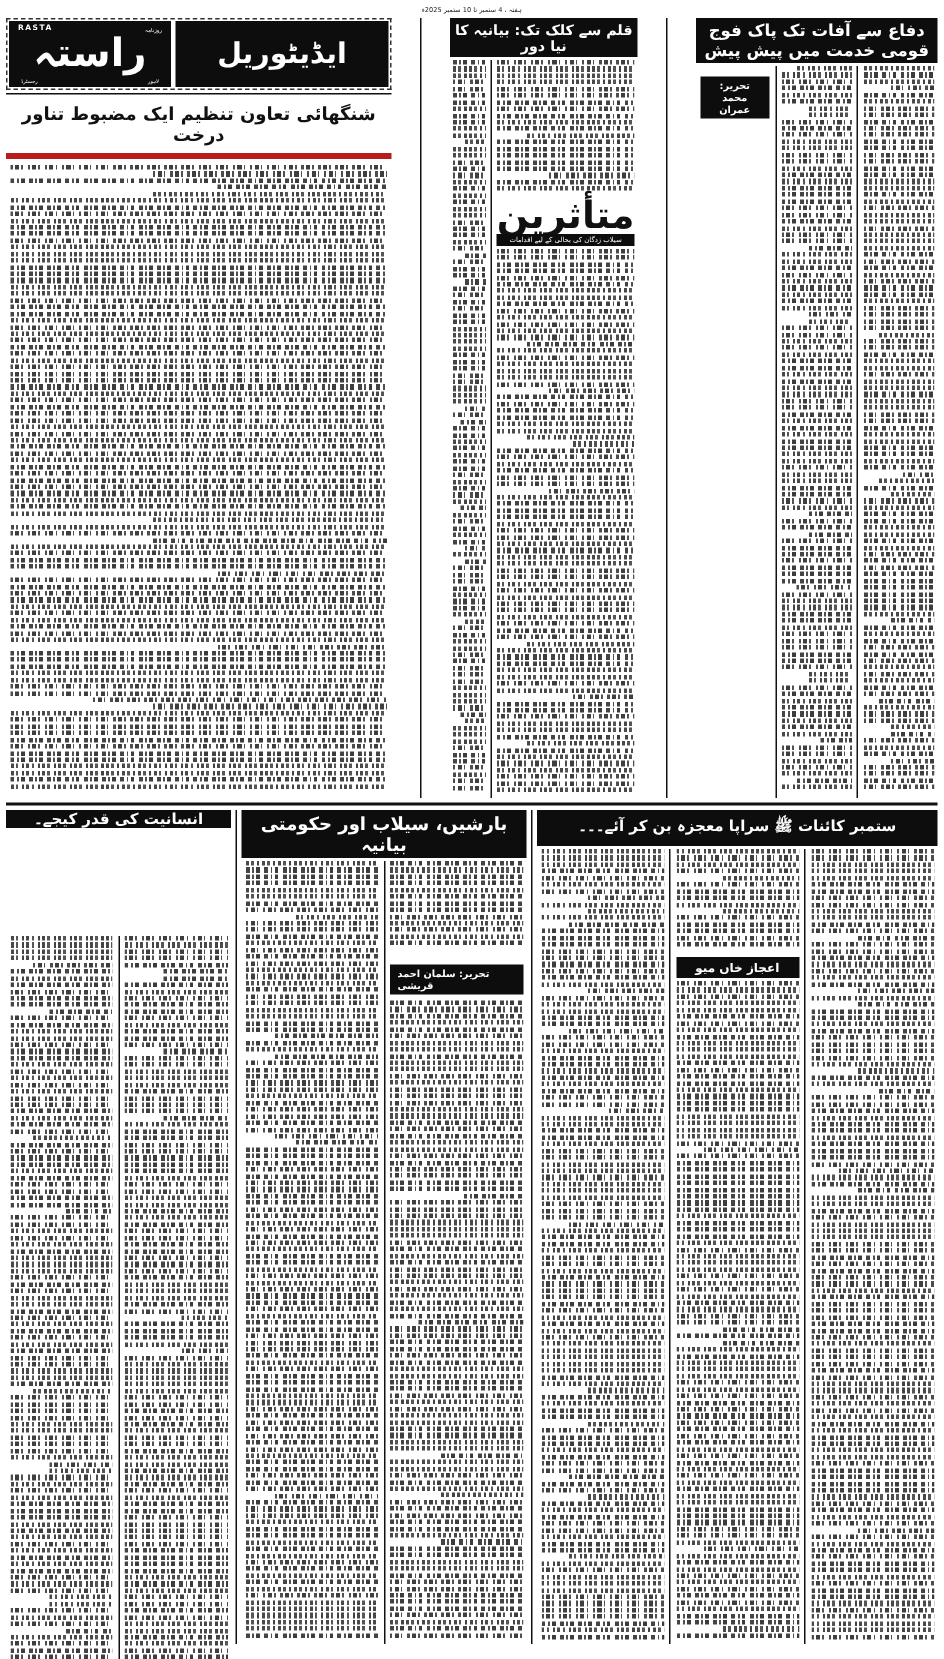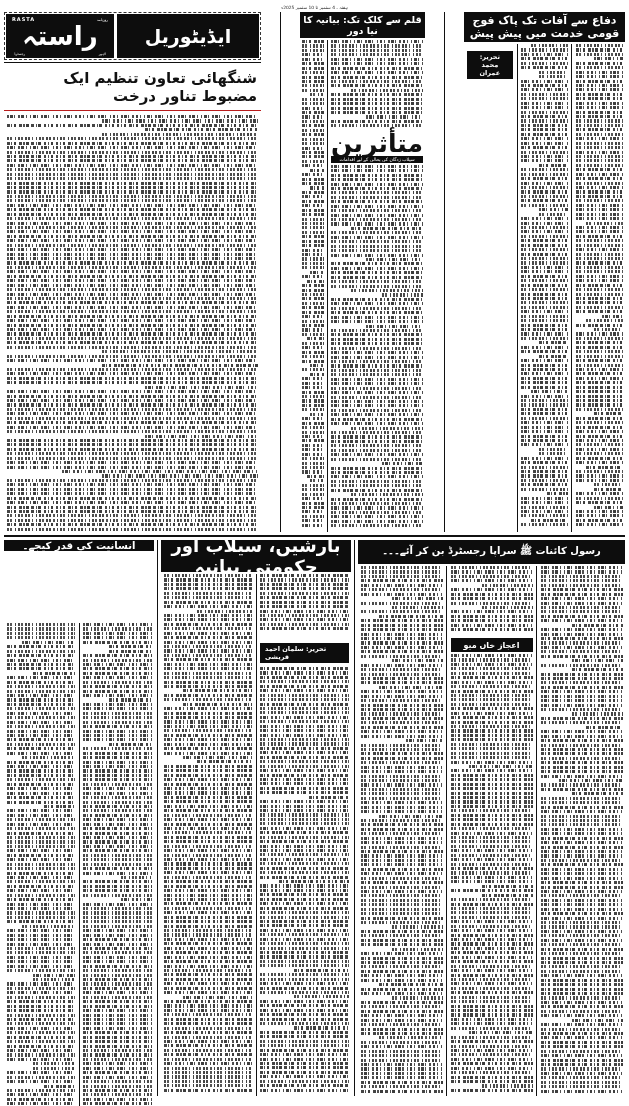--- a/index.html
+++ b/index.html
@@ -75,22 +75,22 @@
   .logo-black .tiny-r{position:absolute;top:4px;right:6px;font-size:3.6px;}
   .logo-black .tiny-b{position:absolute;bottom:2px;right:8px;font-size:3.4px;}
   .logo-black .tiny-bl{position:absolute;bottom:2px;left:8px;font-size:3.4px;}
   .edit-black{
     background:#0d0d0d;color:#fff;flex:1;height:44px;
     display:flex;align-items:center;justify-content:center;font-size:19px;font-weight:bold;
   }
   .dotted{border:1px dashed #333;padding:1px;}
 
   .headline-main{
-    font-size:15px;font-weight:bold;padding:6px 4px 5px 4px;
-    border-bottom:1px solid #b91c1c;
+    text-align:center;font-size:12px;font-weight:bold;padding:6px 4px 5px 4px;
+    border-bottom:4px solid #b91c1c;
   }
 
   .hl-black{
     background:#0d0d0d;color:#fff;text-align:center;font-weight:bold;
     display:flex;align-items:center;justify-content:center;
   }
 
   .byline-box{
     background:#0d0d0d;color:#fff;font-size:6.5px;font-weight:bold;
     padding:2px 5px;display:inline-flex;align-items:center;justify-content:center;
@@ -1071,21 +1071,21 @@
               <div class="tline v2"></div>
               <div class="tline v3"></div>
             </div>
           </div>
       </div>
     </div>
 
     <div class="vrule" style="margin:0 3px;"></div>
 
     <div class="col" style="flex:0 0 190px;display:flex;flex-direction:column;">
-      <div class="hl-black" style="height:32px;font-size:18px;">بارشیں، سیلاب اور حکومتی بیانیہ</div>
+      <div class="hl-black" style="height:32px;font-size:12px;">بارشیں، سیلاب اور حکومتی بیانیہ</div>
       <div style="height:2px"></div>
       <div class="subcols" style="flex:1;">
         <div class="subcol">
             <div class="body-col" id="bm-1" style="height:100%;">
               <div class="tline "></div>
               <div class="tline v3"></div>
               <div class="tline v3"></div>
               <div class="tline v3"></div>
               <div class="tline "></div>
               <div class="tline "></div>
@@ -1320,21 +1320,21 @@
               <div class="tline v3"></div>
               <div class="tline v2"></div>
             </div>
         </div>
       </div>
     </div>
 
     <div class="vrule" style="margin:0 3px;"></div>
 
     <div class="col" style="flex:1;display:flex;flex-direction:column;">
-      <div class="hl-black" style="height:24px;font-size:10px;">رسول کائنات ﷺ سراپا رجسٹرڈ بن کر آئے۔۔۔</div>
+      <div class="hl-black" style="height:24px;font-size:10px;">ستمبر کائنات ﷺ سراپا معجزہ بن کر آئے۔۔۔</div>
       <div style="height:2px"></div>
       <div class="subcols" style="flex:1;">
         <div class="subcol">
             <div class="body-col" id="bl-1" style="height:100%;">
               <div class="tline "></div>
               <div class="tline "></div>
               <div class="tline "></div>
               <div class="tline v3"></div>
               <div class="tline v2"></div>
               <div class="tline "></div>

